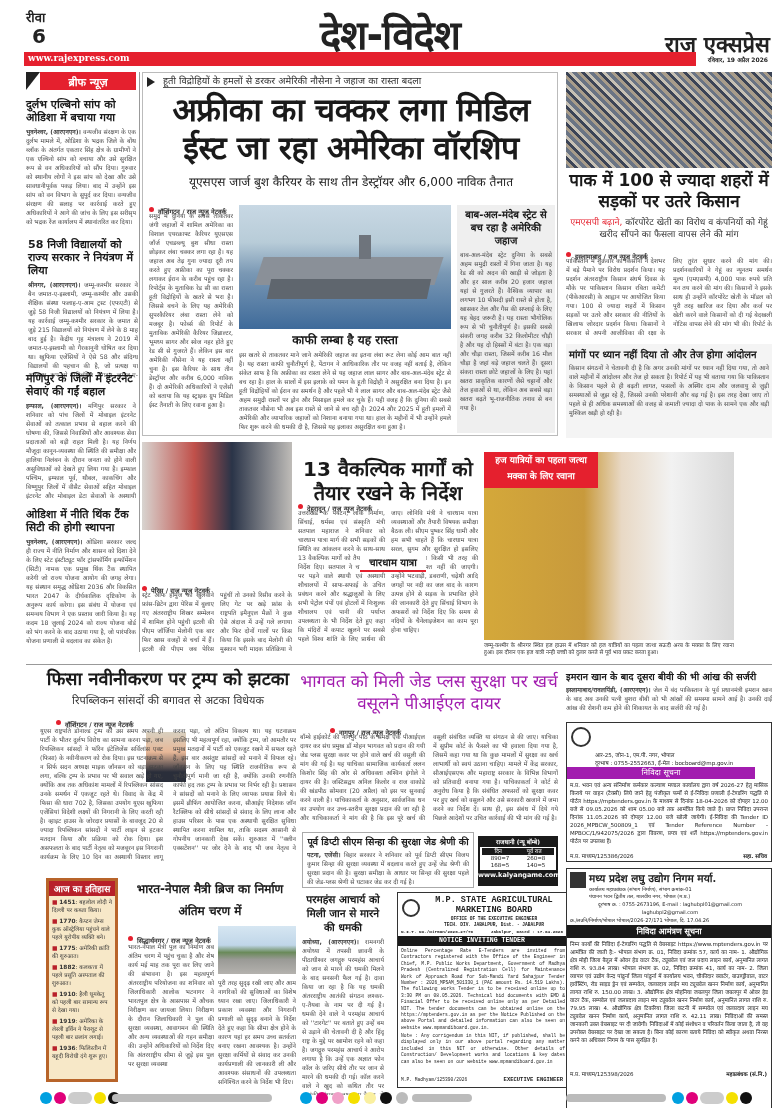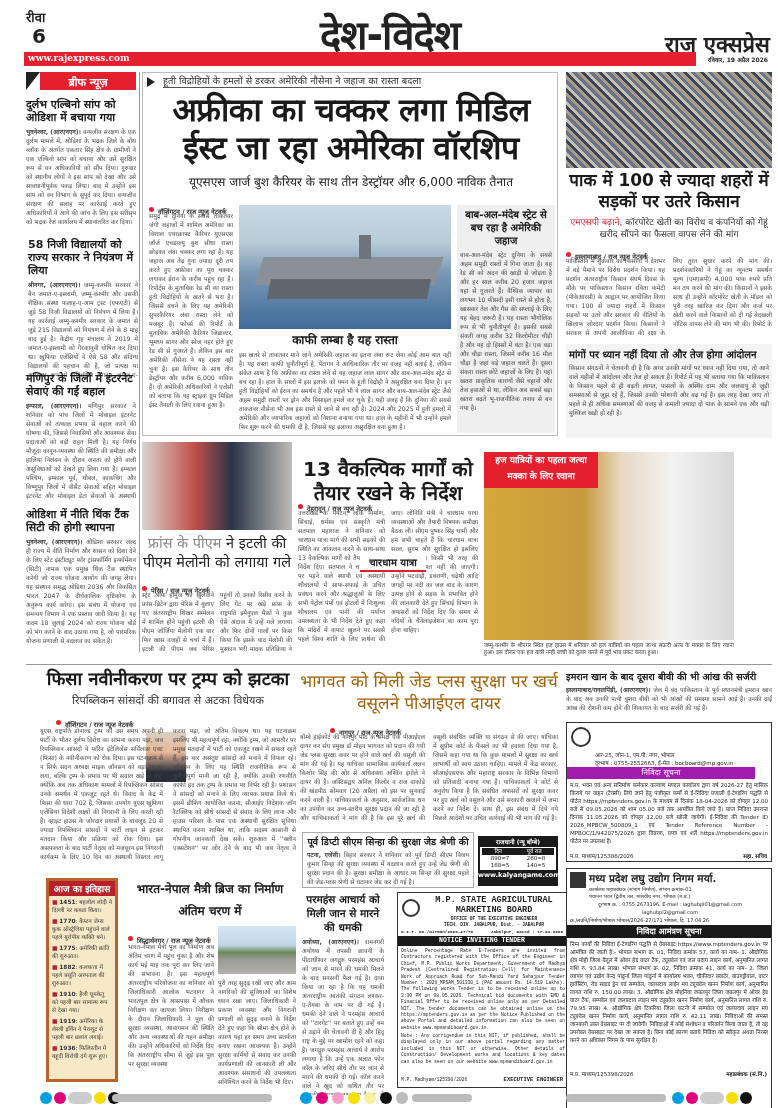--- a/index.html
+++ b/index.html
@@ -86,21 +86,20 @@
   <div class="abs" style="left:0;top:172px;width:100px;"><span class="dot"></span><span class="byline">इस्लामाबाद / राज न्यूज नेटवर्क</span></div>
   <div class="abs body-txt" style="left:0;top:184px;width:206px;height:84px;overflow:hidden;column-count:2;column-gap:8px;">पाकिस्तान में शुक्रवार को किसानों ने देशभर में बड़े पैमाने पर विरोध प्रदर्शन किया। यह प्रदर्शन अंतरराष्ट्रीय किसान संघर्ष दिवस के मौके पर पाकिस्तान किसान रबिता कमेटी (पीकेआरसी) के आह्वान पर आयोजित किया गया। 100 से ज्यादा शहरों में किसान सड़कों पर उतरे और सरकार की नीतियों के खिलाफ जोरदार प्रदर्शन किया। किसानों ने सरकार से अपनी आजीविका की रक्षा के लिए तुरंत सुधार करने की मांग की। प्रदर्शनकारियों ने गेहूं का न्यूनतम समर्थन मूल्य (एमएसपी) 4,000 पाक रुपये प्रति मन तय करने की मांग की। किसानों ने इसके साथ ही उन्होंने कॉरपोरेट खेती के मॉडल को पूरी तरह खारिज कर दिया और कर्ज पर खेती करने वाले किसानों को दी गई बेदखली नोटिस वापस लेने की मांग भी की। रिपोर्ट के मुताबिक, किसानों ने सरकार की उस योजना का भी विरोध किया।</div>
   <div class="abs" style="left:0;top:272px;width:206px;height:94px;background:#f4f4f4;padding:3px;">
     <div class="hl" style="font-size:10px;margin-bottom:2px;">मांगों पर ध्यान नहीं दिया तो और तेज होगा आंदोलन</div>
     <div class="body-txt" style="height:72px;overflow:hidden;">किसान संगठनों ने चेतावनी दी है कि अगर उनकी मांगों पर ध्यान नहीं दिया गया, तो आने वाले महीनों में आंदोलन और तेज हो सकता है। रिपोर्ट में यह भी बताया गया कि पाकिस्तान के किसान पहले से ही बढ़ती लागत, फसलों के अस्थिर दाम और जलवायु से जुड़ी समस्याओं से जूझ रहे हैं, जिससे उनकी परेशानी और बढ़ गई है। इस तरह देखा जाए तो पहले से ही अधिक समस्याओं की वजह से कमाती ज्यादा दो पाक के सामने एक और बड़ी मुश्किल खड़ी हो रही है।</div>
   </div>
 </div>
 
 <div class="abs" style="left:142px;top:442px;width:150px;height:216px;">
   <div class="abs" style="left:0;top:0;width:150px;height:88px;background:linear-gradient(90deg,#d8d4d0 0%,#c0504a 35%,#2a3448 60%,#bfbcb8 100%);"></div>
-  <div class="abs" style="left:0;top:92px;width:150px;text-align:center;font-size:14.5px;line-height:19px;"><span style="color:#888;">फ्रांस के पीएम</span> <span style="color:#222;">ने इटली की पीएम मेलोनी को लगाया गले</span></div>
   <div class="abs" style="left:0;top:136px;width:80px;"><span class="dot"></span><span class="byline">पेरिस / राज न्यूज नेटवर्क</span></div>
   <div class="abs body-txt" style="left:0;top:148px;width:150px;height:66px;overflow:hidden;column-count:2;column-gap:6px;">स्ट्रेट ऑफ होर्मुज को खुलवाने फ्रांस-ब्रिटेन द्वारा पेरिस में बुलाए गए अंतरराष्ट्रीय शिखर सम्मेलन में शामिल होने पहुंची इटली की पीएम जॉर्जिया मेलोनी एक बार फिर खास वजहों से चर्चा में हैं। इटली की पीएम जब पेरिस पहुंचीं तो उनको रिसीव करने के लिए गेट पर खड़े फ्रांस के राष्ट्रपति इमैनुएल मैक्रों ने कुछ ऐसे अंदाज में उन्हें गले लगाया और फिर दोनों गालों पर किस किया कि इसके बाद मेलोनी की मुस्कान भरी मादक प्रतिक्रिया ने इस वीडियो को दुनिया भर में वायरल कर दिया।</div>
 </div>
 
 <div class="abs" style="left:298px;top:442px;width:180px;height:216px;">
   <div class="abs hl" style="left:0;top:15px;width:180px;text-align:center;font-size:20px;line-height:24px;">13 वैकल्पिक मार्गों को तैयार रखने के निर्देश</div>
   <div class="abs" style="left:0;top:54px;width:90px;"><span class="dot"></span><span class="byline">देहरादून / राज न्यूज नेटवर्क</span></div>
   <div class="abs body-txt" style="left:0;top:66px;width:180px;height:148px;overflow:hidden;column-count:2;column-gap:6px;">उत्तराखंड के पर्यटन, लोक निर्माण, सिंचाई, धर्मस्व एवं संस्कृति मंत्री सतपाल महाराज ने शनिवार को चारधाम यात्रा मार्ग की सभी सड़कों की स्थिति का आंकलन करने के साथ-साथ 13 वैकल्पिक मार्गों को तैयार रखने के निर्देश दिए। सतपाल ने चारधाम मार्ग पर पड़ने वाले स्थायी एवं अस्थायी शौचालयों में साफ-सफाई के उचित प्रबंधन करने और श्रद्धालुओं के लिए सभी पेट्रोल पंपों एवं होटलों में निःशुल्क शौचालय एवं पानी की पर्याप्त उपलब्धता के भी निर्देश देते हुए कहा कि मंदिरों में कपाट खुलने पर सबसे पहले विश्व शांति के लिए प्रार्थना की जाए। लोनिवि मंत्री ने चारधाम यात्रा व्यवस्थाओं और तैयारी विषयक समीक्षा बैठक ली। सीएम पुष्कर सिंह धामी और हम सभी चाहते हैं कि चारधाम यात्रा सरल, सुगम और सुरक्षित हो इसलिए यात्रा के दौरान किसी भी तरह की लापरवाही बर्दाश्त नहीं की जाएगी। उन्होंने भटवाड़ी, डबराणी, चढ़ेथी आदि जगहों पर नदी का जल बाद के कारण उत्पन्न होने से सड़क के प्रभावित होने की जानकारी देते हुए सिंचाई विभाग के अफसरों को निर्देश दिए कि समय से नदियों के चैनेलाइजेशन का काम पूरा होना चाहिए।</div>
   <div class="abs" style="left:62px;top:112px;width:66px;background:#fff;padding:1px 2px;border-bottom:2px solid #e5202e;">
     <div class="hl" style="font-size:10px;text-align:center;">चारधाम यात्रा</div>
@@ -120,21 +119,21 @@
 
 <div class="abs" style="left:26px;top:668px;width:270px;height:196px;">
   <div class="abs hl" style="left:14px;top:0;width:256px;text-align:center;font-size:18px;line-height:22px;">फिसा नवीनीकरण पर ट्रम्प को झटका</div>
   <div class="abs" style="left:14px;top:24px;width:256px;text-align:center;font-size:11px;color:#333;">रिपब्लिकन सांसदों की बगावत से अटका विधेयक</div>
   <div class="abs" style="left:30px;top:44px;width:120px;"><span class="dot"></span><span class="byline">वॉशिंगटन / राज न्यूज नेटवर्क</span></div>
   <div class="abs" style="left:120px;top:64px;width:40px;height:50px;background:linear-gradient(180deg,#d8d0c0 0%,#e8b898 40%,#2a2e3a 80%);"></div>
   <div class="abs body-txt" style="left:14px;top:58px;width:256px;height:136px;overflow:hidden;column-count:2;column-gap:10px;">यूएस राष्ट्रपति डोनाल्ड ट्रम्प को उस समय अपनी ही पार्टी के भीतर दुर्लभ विरोध का सामना करना पड़ा, जब रिपब्लिकन सांसदों ने फॉरेन इंटेलिजेंस सर्विलांस एक्ट (फिसा) के नवीनीकरण को रोक दिया। इस घटनाक्रम से न सिर्फ सदन अध्यक्ष माइक जॉनसन को बड़ा झटका लगा, बल्कि ट्रम्प के प्रभाव पर भी सवाल खड़े हो गए, क्योंकि अब तक अधिकांश मामलों में रिपब्लिकन सांसद उनके समर्थन में एकजुट रहते थे। विवाद के केंद्र में फिसा की धारा 702 है, जिसका उपयोग यूएस खुफिया एजेंसियां विदेशी लक्ष्यों की निगरानी के लिए करती रही है। व्हाइट हाउस के जोरदार प्रयासों के बावजूद 20 से ज्यादा रिपब्लिकन सांसदों ने पार्टी लाइन से हटकर मतदान किया और प्रक्रिया को रोक दिया। इस असफलता के बाद पार्टी नेतृत्व को मजबूरन इस निगरानी कार्यक्रम के लिए 10 दिन का अस्थायी विस्तार लागू करना पड़ा, जो अंतिम विकल्प था। यह घटनाक्रम इसलिए भी महत्वपूर्ण रहा, क्योंकि ट्रम्प, जो आमतौर पर प्रमुख मतदानों में पार्टी को एकजुट रखने में सफल रहते हैं, इस बार असंतुष्ट सांसदों को मनाने में विफल रहे। जॉनसन के लिए यह स्थिति राजनीतिक रूप से चुनौतीपूर्ण मानी जा रही है, क्योंकि उनकी रणनीति काफी हद तक ट्रम्प के प्रभाव पर निर्भर रही है। प्रशासन ने सांसदों को मनाने के लिए व्यापक प्रयास किये थे। इसमें ब्रीफिंग आयोजित करना, सीआईए निदेशक जॉन रैटक्लिफ को सीधे सांसदों से संवाद के लिए लाना और हाउस परिसर के पास एक अस्थायी सुरक्षित सुविधा स्थापित करना शामिल था, ताकि सदस्य आसानी से गोपनीय जानकारी देख सकें। शुरुआत में ''क्लीन एक्सटेंशन'' पर जोर देने के बाद भी जब नेतृत्व ने बदलावों के संकेत दिये, तब तक कई सांसदों के लिए ये रियायतें अपर्याप्त साबित हुईं।</div>
 </div>
 
 <div class="abs" style="left:300px;top:668px;width:258px;height:160px;">
-  <div class="abs" style="left:0;top:2px;width:258px;text-align:center;font-size:17px;line-height:22px;color:#a16207;">भागवत को मिली जेड प्लस सुरक्षा पर खर्च वसूलने पीआईएल दायर</div>
+  <div class="abs" style="left:0;top:2px;width:258px;text-align:center;font-size:17px;line-height:22px;color:#a21caf;">भागवत को मिली जेड प्लस सुरक्षा पर खर्च वसूलने पीआईएल दायर</div>
   <div class="abs" style="left:30px;top:52px;width:100px;"><span class="dot"></span><span class="byline">नागपुर / राज न्यूज नेटवर्क</span></div>
   <div class="abs body-txt" style="left:0;top:64px;width:258px;height:94px;overflow:hidden;column-count:2;column-gap:8px;">बॉम्बे हाईकोर्ट की नागपुर पीठ के समक्ष एक पीआईएल दायर कर संघ प्रमुख डॉ मोहन भागवत को प्रदान की गयी जेड प्लस सुरक्षा कवर पर होने वाले खर्च की वसूली की मांग की गई है। यह याचिका सामाजिक कार्यकर्ता ललन किशोर सिंह की ओर से अधिवक्ता अश्विन इंगोले ने दायर की है। जस्टिसद्वय अनिल किलोर व राज वाकोडे की खंडपीठ सोमवार (20 अप्रैल) को इस पर सुनवाई करने वाली है। याचिकाकर्ता के अनुसार, सार्वजनिक धन का उपयोग कर उच्च-स्तरीय सुरक्षा प्रदान की जा रही है और याचिकाकर्ता ने मांग की है कि इस पूरे खर्च की वसूली संबंधित व्यक्ति या संगठन से की जाए। याचिका में सुप्रीम कोर्ट के फैसले का भी हवाला दिया गया है, जिसमें कहा गया था कि कुछ मामलों में सुरक्षा का खर्च लाभार्थी को स्वयं उठाना चाहिए। मामले में केंद्र सरकार, सीआईएसएफ और महाराष्ट्र सरकार के विभिन्न विभागों को प्रतिवादी बनाया गया है। याचिकाकर्ता ने कोर्ट से अनुरोध किया है कि संबंधित अफसरों को सुरक्षा कवर पर हुए खर्च को वसूलने और उसे सरकारी खजाने में जमा करने का निर्देश दें। साथ ही, इस संबंध में दिये गये पिछले आदेशों पर उचित कार्रवाई की भी मांग की गई है।</div>
 </div>
 
 <div class="abs boxed" style="left:302px;top:832px;width:172px;height:56px;padding:2px 4px;">
   <div class="hl" style="text-align:center;font-size:9.5px;margin-bottom:2px;">पूर्व डिप्टी सीएम सिन्हा की सुरक्षा जेड श्रेणी की</div>
   <div class="body-txt" style="height:36px;overflow:hidden;"><b>पटना, एजेंसी।</b> <span>बिहार सरकार ने शनिवार को पूर्व डिप्टी सीएम विजय कुमार सिन्हा की सुरक्षा व्यवस्था में बदलाव करते हुए उन्हें जेड श्रेणी की सुरक्षा प्रदान की है। सुरक्षा समीक्षा के आधार पर सिन्हा की सुरक्षा पहले की जेड-प्लस श्रेणी से घटाकर जेड कर दी गई है।</span></div>
 </div>
 
 <div class="abs" style="left:478px;top:836px;width:80px;height:50px;background:#1a1a1a;color:#fff;">

